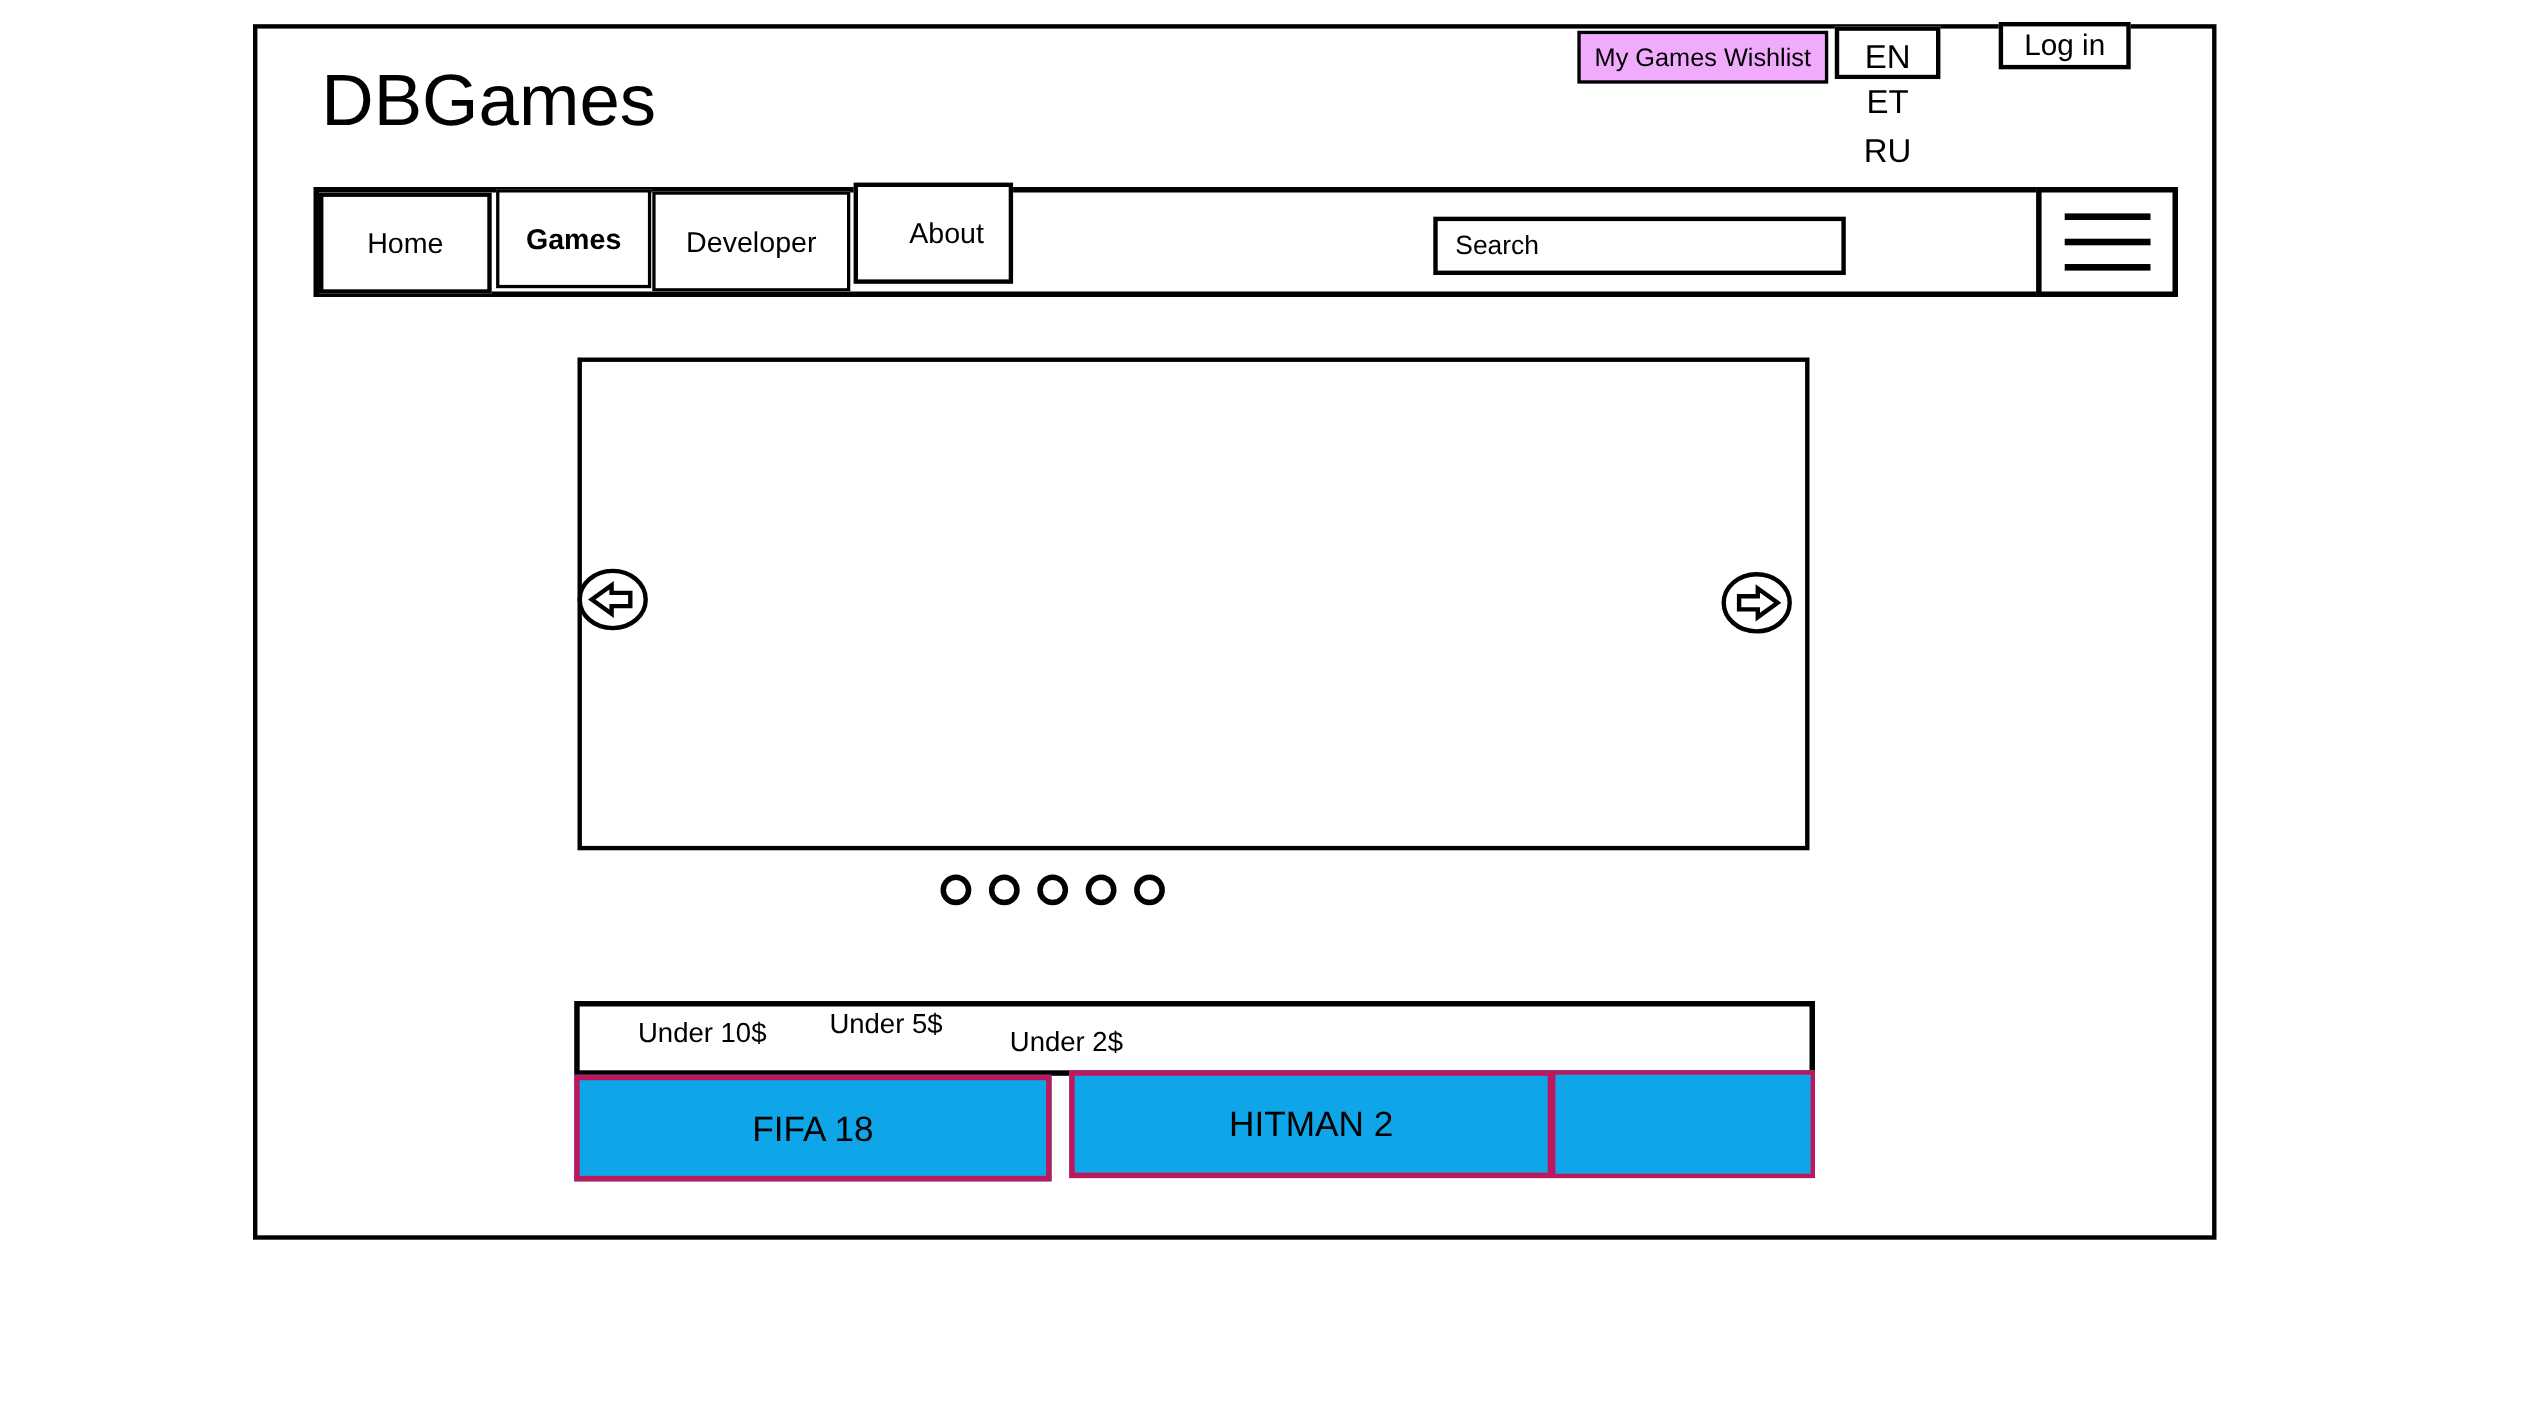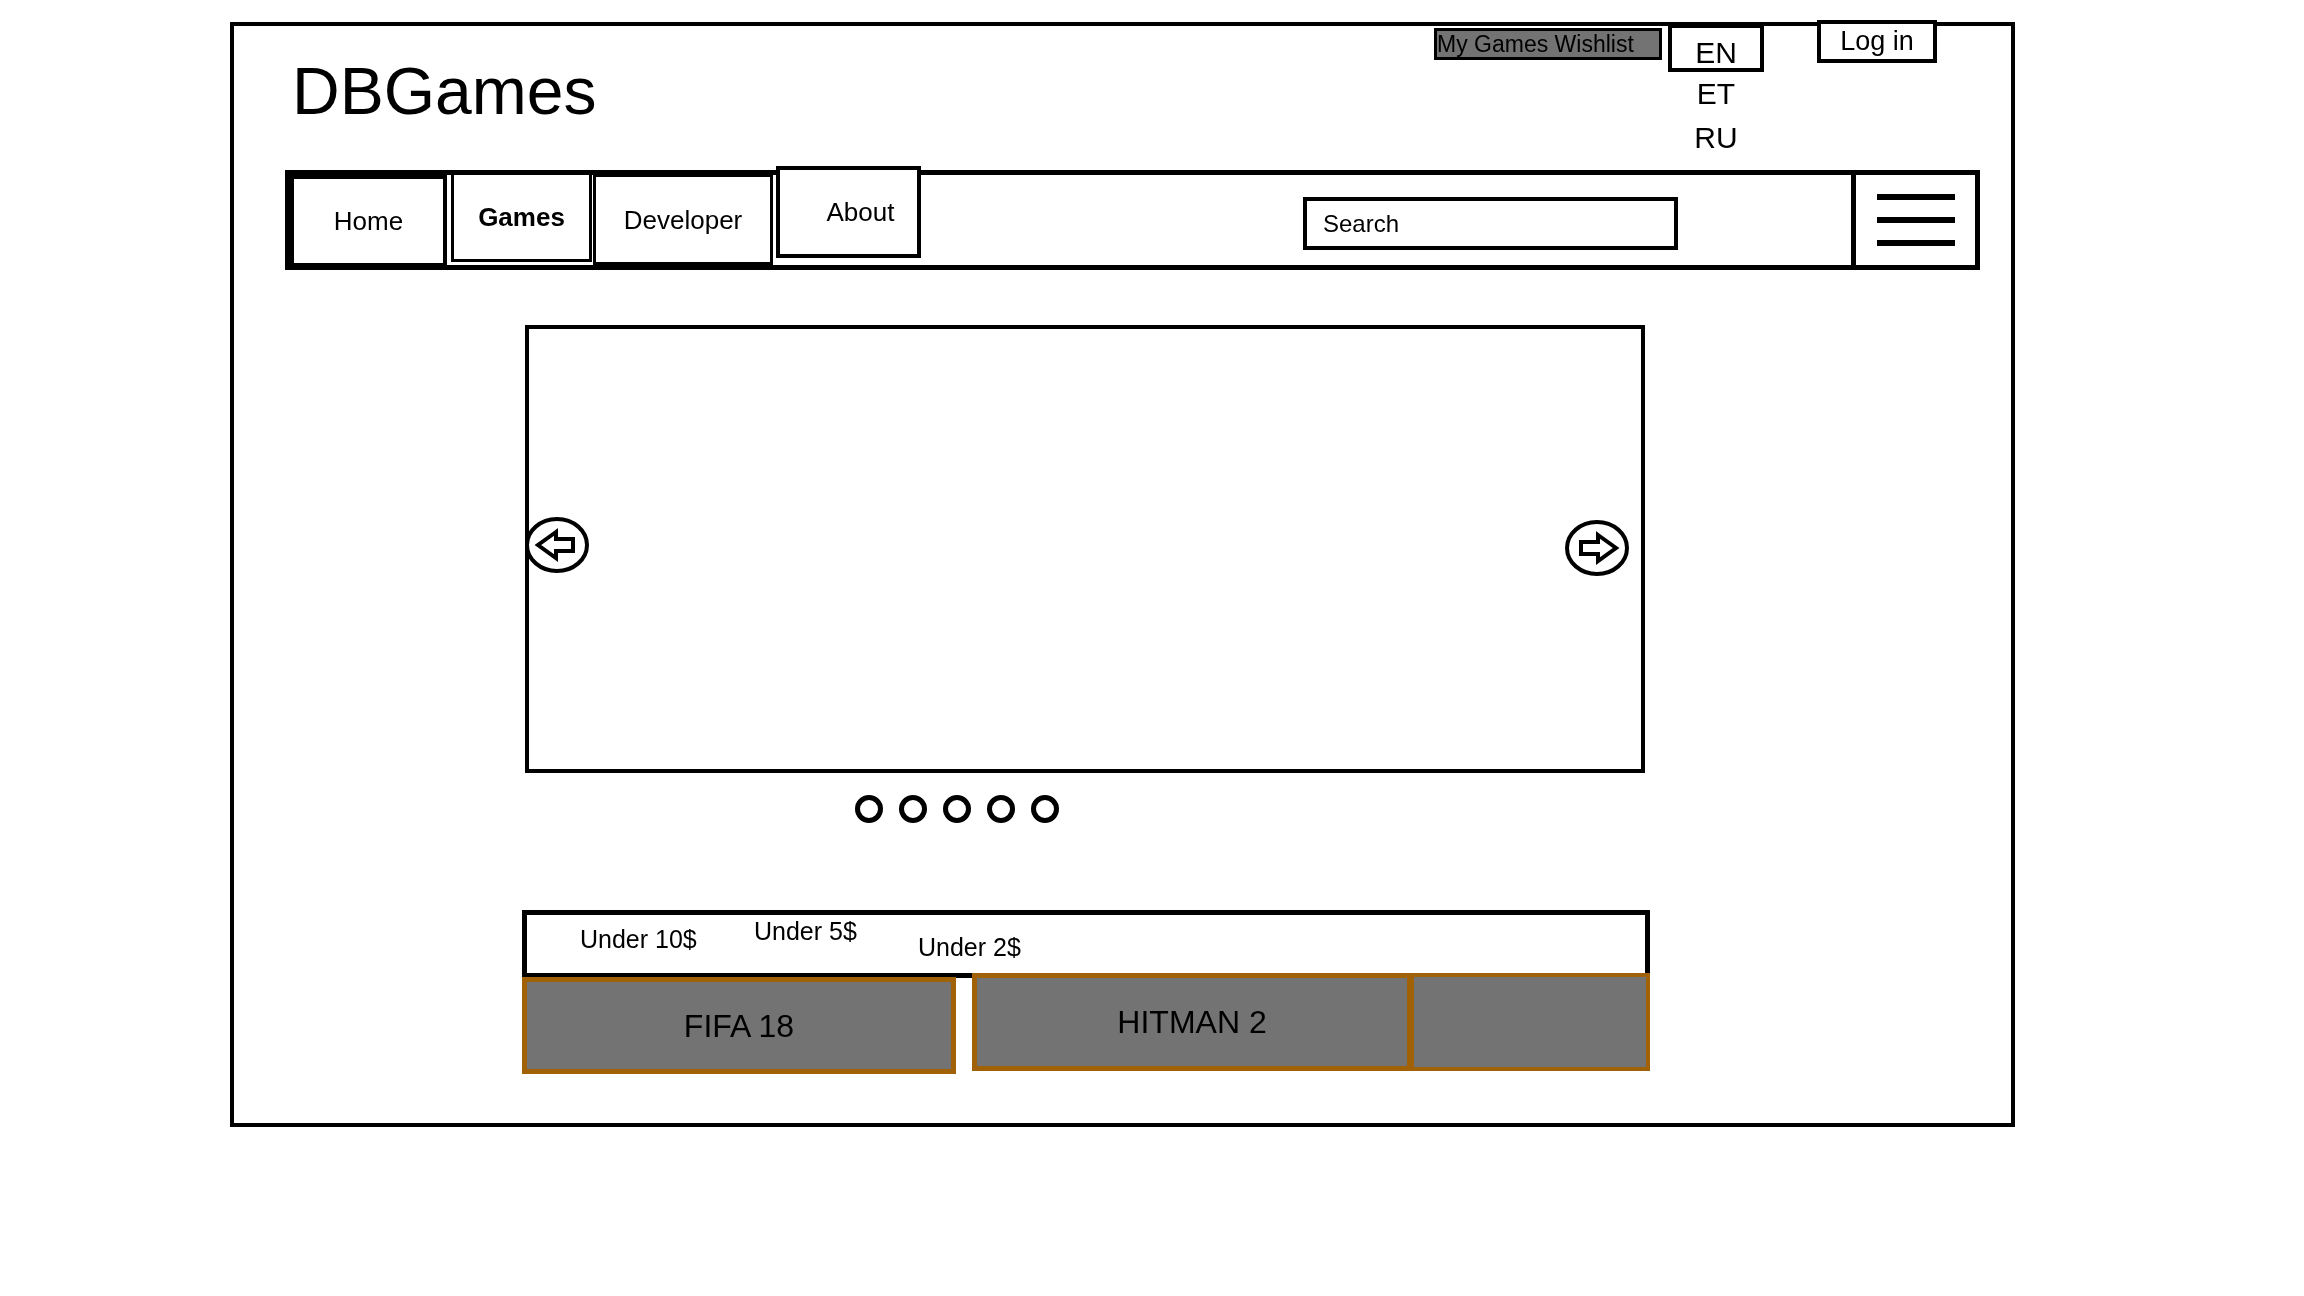--- a/index.html
+++ b/index.html
@@ -28,26 +28,27 @@
     box-sizing: border-box;
     background: #fff;
   }
 
   
   #wishlist-button {
     position: absolute;
     left: 1434px;
     top: 28px;
     width: 228px;
-    height: 32px;
+    height: 48px;
     border: 3px solid #000;
     box-sizing: border-box;
-    background: #737373;
-    display: flex;
-    align-items: center;
+    background: #f0abfc;
+    display: flex;
+    align-items: center;
+    justify-content: center;
     font-size: 23px;
     line-height: 1;
     white-space: nowrap;
     z-index: 6;
   }
 
   #language-selector {
     position: absolute;
     left: 1668px;
     top: 24px;
@@ -259,23 +260,23 @@
     white-space: nowrap;
     cursor: pointer;
     margin-left: 36px;
   }
   #filter-under-10 { left: 544px; top: 927px; }
   #filter-under-5  { left: 718px; top: 919px; }
   #filter-under-2  { left: 882px; top: 935px; }
 
   .game-card {
     position: absolute;
-    border: 5px solid #a16207;
-    box-sizing: border-box;
-    background: #737373;
+    border: 5px solid #be185d;
+    box-sizing: border-box;
+    background: #0ea5e9;
     display: flex;
     align-items: center;
     justify-content: center;
     white-space: nowrap;
     line-height: 1;
   }
   #game-card-0 {
     left: 522px; top: 977px;
     width: 434px; height: 97px;
     font-size: 32px;

